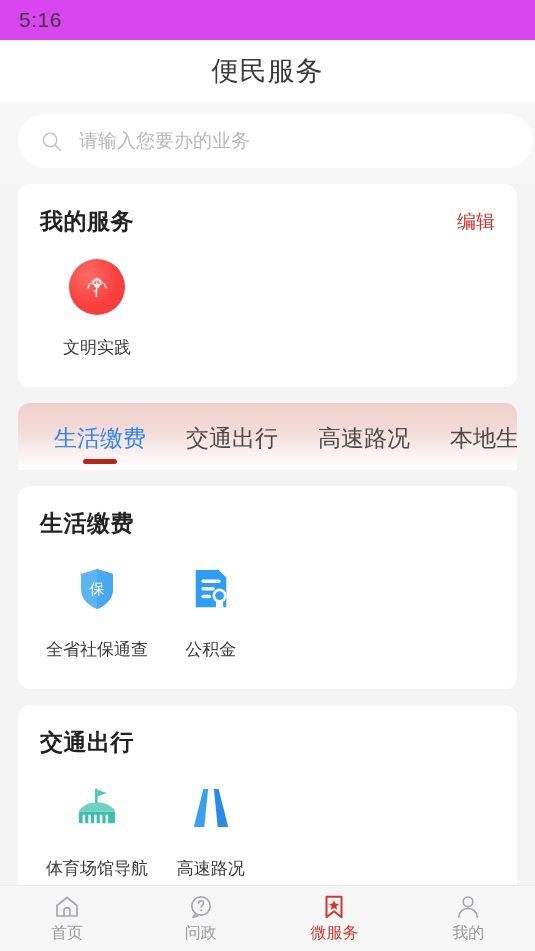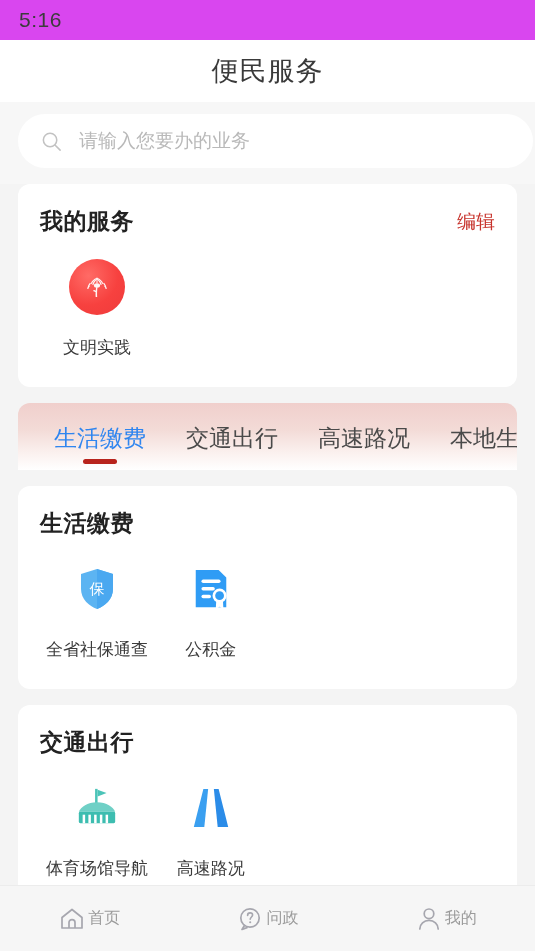--- a/index.html
+++ b/index.html
@@ -166,21 +166,21 @@
     position: absolute;
     left: 0; bottom: 0;
     width: 535px; height: 66px;
     background: #f6f6f6;
     border-top: 1px solid #ececec;
     display: flex;
     align-items: center;
   }
   .nav-item {
     flex: 1 1 0;
-    display: flex; flex-direction: row; align-items: center; justify-content: center;
+    display: flex; flex-direction: column; align-items: center; justify-content: center;
     gap: 2px;
   }
   .nav-icon { width: 28px; height: 28px; display:flex; align-items:center; justify-content:center; }
   .nav-icon svg { display: block; }
   .nav-label {
     font-size: 16px;
     color: #9b9b9b;
   }
   .nav-item.active .nav-label { color: #cc3b32; }
 </style>
@@ -351,20 +351,29 @@
         <svg width="28" height="28" viewBox="0 0 28 28" fill="none">
           <circle cx="14" cy="13" r="9.2" stroke="#a6a6ae" stroke-width="1.7"></circle>
           <path d="M8.5 20.5 L6 24.5 L11 22.6" stroke="#a6a6ae" stroke-width="1.7" stroke-linejoin="round" stroke-linecap="round"></path>
           <path d="M11.6 10.4 C11.6 8.9 12.7 7.9 14.1 7.9 C15.5 7.9 16.6 8.8 16.6 10.1 C16.6 11.9 14.2 12.2 14.2 14.3" stroke="#a6a6ae" stroke-width="1.6" stroke-linecap="round"></path>
           <circle cx="14.2" cy="17.2" r="1.05" fill="#a6a6ae"></circle>
         </svg>
       </span>
       <span class="nav-label">问政</span>
     </div>
 
+    <div class="nav-item active">
+      <span class="nav-icon">
+        <svg width="28" height="28" viewBox="0 0 28 28" fill="none">
+          <path d="M6.5 3.8 H21.5 V24.2 L14 18.3 L6.5 24.2 Z" stroke="#cc3b32" stroke-width="2" stroke-linejoin="round"></path>
+          <path d="M14 7.2 L15.5 10.6 L19.1 10.9 L16.4 13.3 L17.2 16.8 L14 14.9 L10.8 16.8 L11.6 13.3 L8.9 10.9 L12.5 10.6 Z" fill="#cc3b32"></path>
+        </svg>
+      </span>
+      <span class="nav-label">微服务</span>
+    </div>
 
     <div class="nav-item">
       <span class="nav-icon">
         <svg width="28" height="28" viewBox="0 0 28 28" fill="none">
           <circle cx="14" cy="8.8" r="4.8" stroke="#a6a6ae" stroke-width="1.7"></circle>
           <path d="M4.8 24 C4.8 18.9 9 15.4 14 15.4 C19 15.4 23.2 18.9 23.2 24" stroke="#a6a6ae" stroke-width="1.7" stroke-linecap="round"></path>
         </svg>
       </span>
       <span class="nav-label">我的</span>
     </div>

